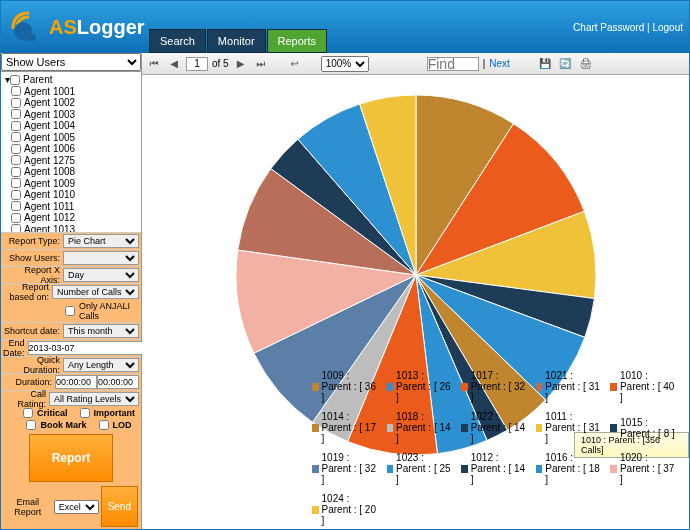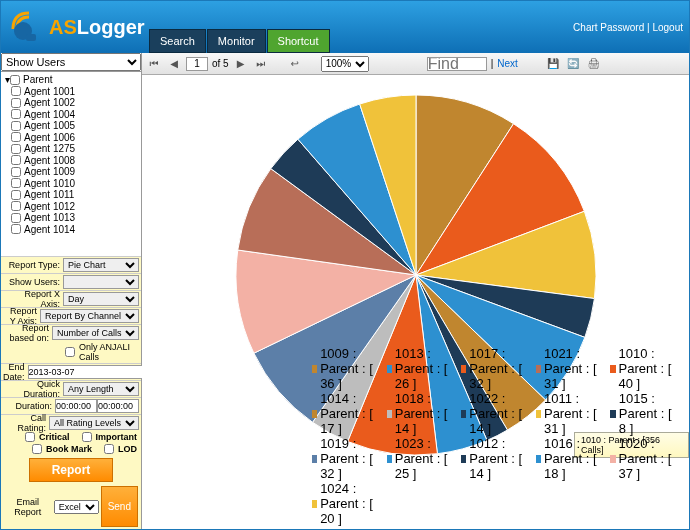--- a/index.html
+++ b/index.html
@@ -16,42 +16,42 @@
 .header-links{margin-left:auto;font-size:10px;color:#fff}
 .header-links a{color:#fff;text-decoration:none;cursor:pointer}
 .main{display:flex;height:477px}
 .sidebar{width:141px;background:#f4f4f4;border-right:1px solid #999;display:flex;flex-direction:column}
 .show-users{display:flex;font-size:11px;border-bottom:1px solid #999}
 .show-users select{flex:1;font-size:11px;height:18px}
 .tree{flex:1;overflow-y:auto;font-size:10px;padding:2px;background:#fff;max-height:220px}
 .tree-item{display:flex;align-items:center;padding:0 0 0 8px;height:11.5px}
 .tree-item.root{padding-left:2px}
 .tree-item input{width:10px;height:10px;margin-right:3px}
-.params{font-size:10px;background:#fef9c3}
+.params{font-size:10px;background:#fdba74}
 .param-row{display:flex;align-items:center;border-top:1px solid #ccc;height:17px;padding:0 2px}
 .param-row label{width:60px;text-align:right;padding-right:3px;font-size:9px}
 .param-row select,.param-row input[type=text]{flex:1;font-size:9px;height:14px;border:1px solid #999}
 .param-row .time{width:42px;font-size:9px;height:14px;border:1px solid #999}
-.cb-row{display:flex;align-items:center;justify-content:flex-end;gap:4px;padding:1px 4px 1px 64px;font-size:9px}
+.cb-row{display:flex;align-items:center;justify-content:center;gap:4px;padding:1px 4px 1px 64px;font-size:9px}
 .cb-row input{width:10px;height:10px}
 .bottom-area{padding:3px;text-align:center}
-.report-btn{background:linear-gradient(#ffb03a,#ff8b00);border:1px solid #cc7000;color:#fff;font-weight:bold;padding:4px 22px;font-size:12px;cursor:pointer}
+.report-btn{background:linear-gradient(#ffb03a,#ff8b00);border:1px solid #cc7000;color:#fff;font-weight:bold;padding:16px 22px;font-size:12px;cursor:pointer}
 .email-row{display:flex;align-items:center;justify-content:center;gap:2px;margin-top:4px;font-size:9px}
 .send-btn{background:linear-gradient(#ffb03a,#ff8b00);border:1px solid #cc7000;color:#fff;font-size:10px;padding:14px 6px;cursor:pointer}
 .content{flex:1;display:flex;flex-direction:column;background:#fff}
 .toolbar{height:22px;background:linear-gradient(#f8f8f8,#e2e2e2);border-bottom:1px solid #aaa;display:flex;align-items:center;padding:0 4px;gap:4px;font-size:10px}
 .tb-btn{width:16px;height:16px;display:flex;align-items:center;justify-content:center;cursor:pointer;color:#555}
 .tb-input{width:22px;font-size:10px;text-align:center;border:1px solid #999;height:14px}
 .tb-sel{font-size:10px;height:16px}
-.tb-find{width:60px;font-size:16px;border:1px solid #999;height:14px}
+.tb-find{width:52px;font-size:14px;border:1px solid #999;height:14px}
 .tb-link{color:#0066cc;cursor:pointer}
 .chart-area{flex:1;position:relative;overflow:hidden}
 svg.pie{position:absolute;left:50%;top:44%;transform:translate(-50%,-50%)}
 .tooltip{position:absolute;left:432px;top:357px;background:linear-gradient(#fffde6,#fff8c0);border:1px solid #aa9;padding:2px 6px;font-size:9px}
-.legend{position:absolute;bottom:4px;left:170px;right:10px;display:grid;grid-template-columns:repeat(5,1fr);gap:0 6px;font-size:13px}
+.legend{position:absolute;bottom:4px;left:170px;right:10px;display:grid;grid-template-columns:repeat(5,1fr);gap:8px 6px;font-size:10px}
 .leg-item{display:flex;align-items:center;gap:3px}
 .leg-sw{width:10px;height:8px}
 </style>
 </head>
 <body>
 
 <div class="header">
   <div class="logo">
     <div class="logo-icon">
       <svg width="40" height="40" viewBox="0 0 40 40">
@@ -59,21 +59,21 @@
         <path d="M10 22 Q10 10 22 10" stroke="#f7a400" stroke-width="3" fill="none"></path>
         <circle cx="16" cy="24" r="9" fill="#1766a3"></circle>
         <rect x="19" y="27" width="10" height="7" rx="2" fill="#1766a3"></rect>
       </svg>
     </div>
     <div class="logo-text"><span class="as">AS</span><span class="lg">Logger</span></div>
   </div>
   <div class="tabs">
     <div class="tab">Search</div>
     <div class="tab">Monitor</div>
-    <div class="tab active">Shortcut</div>
+    <div class="tab active">Reports</div>
   </div>
   <div class="header-links">
     <a>Chart Password</a><span> | </span><a>Logout</a>
   </div>
 </div>
 
 <div class="main">
   <div class="sidebar">
     <div class="show-users">
       <select><option>Show Users</option></select>
@@ -88,20 +88,24 @@
           <div class="tree-item">
             <input type="checkbox" style="">
             <span>Agent 1001</span>
           </div>
           <div class="tree-item">
             <input type="checkbox" style="">
             <span>Agent 1002</span>
           </div>
           <div class="tree-item">
             <input type="checkbox" style="">
+            <span>Agent 1003</span>
+          </div>
+          <div class="tree-item">
+            <input type="checkbox" style="">
             <span>Agent 1004</span>
           </div>
           <div class="tree-item">
             <input type="checkbox" style="">
             <span>Agent 1005</span>
           </div>
           <div class="tree-item">
             <input type="checkbox" style="">
             <span>Agent 1006</span>
           </div>
@@ -144,32 +148,32 @@
           <label>Report Type:</label>
           <select><option>Pie Chart</option></select>
         </div>
       <div class="param-row">
           <label>Show Users:</label>
           <select><option></option></select>
         </div>
       <div class="param-row">
           <label>Report X Axis:</label>
           <select><option>Day</option></select>
-        </div>
-      <div class="param-row">
-          <label>Report Y Axis:</label>
-          <select><option>Report By Channel</option></select>
         </div>
       <div class="param-row">
           <label>Report based on:</label>
           <select><option>Number of Calls</option></select>
         </div>
       <div class="cb-row">
           <input type="checkbox" style="">
           <span>Only ANJALI Calls</span>
+        </div>
+      <div class="param-row">
+          <label>Shortcut date:</label>
+          <select><option>This month</option></select>
         </div>
       <div class="param-row">
           <label>End Date:</label>
           <input type="text" value="2013-03-07" style="">
           <input class="time" type="text" value="00:00:00" style="">
         </div>
       <div class="param-row">
           <label>Quick Duration:</label>
           <select><option>Any Length</option></select>
         </div>

